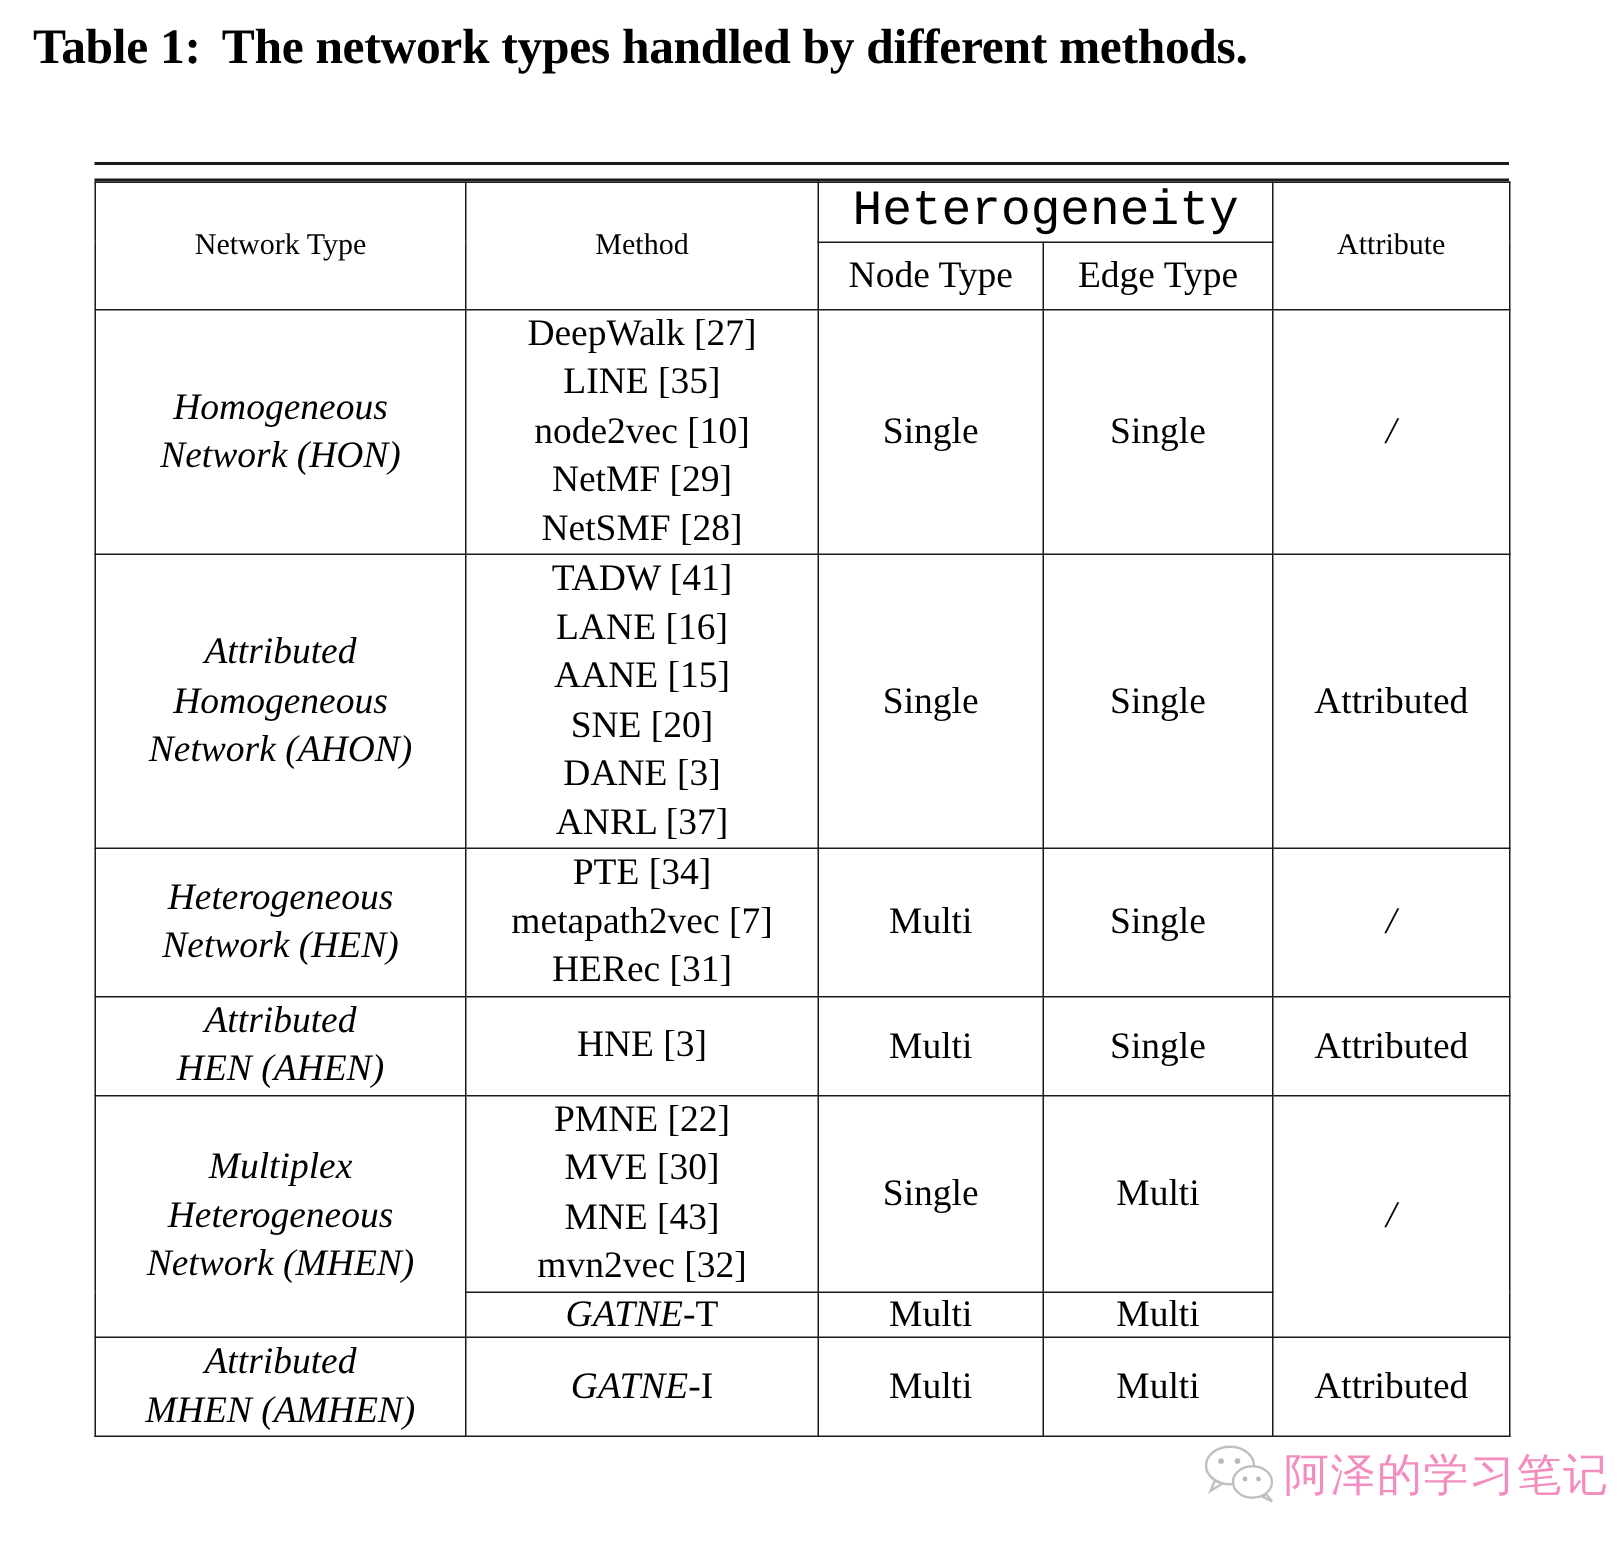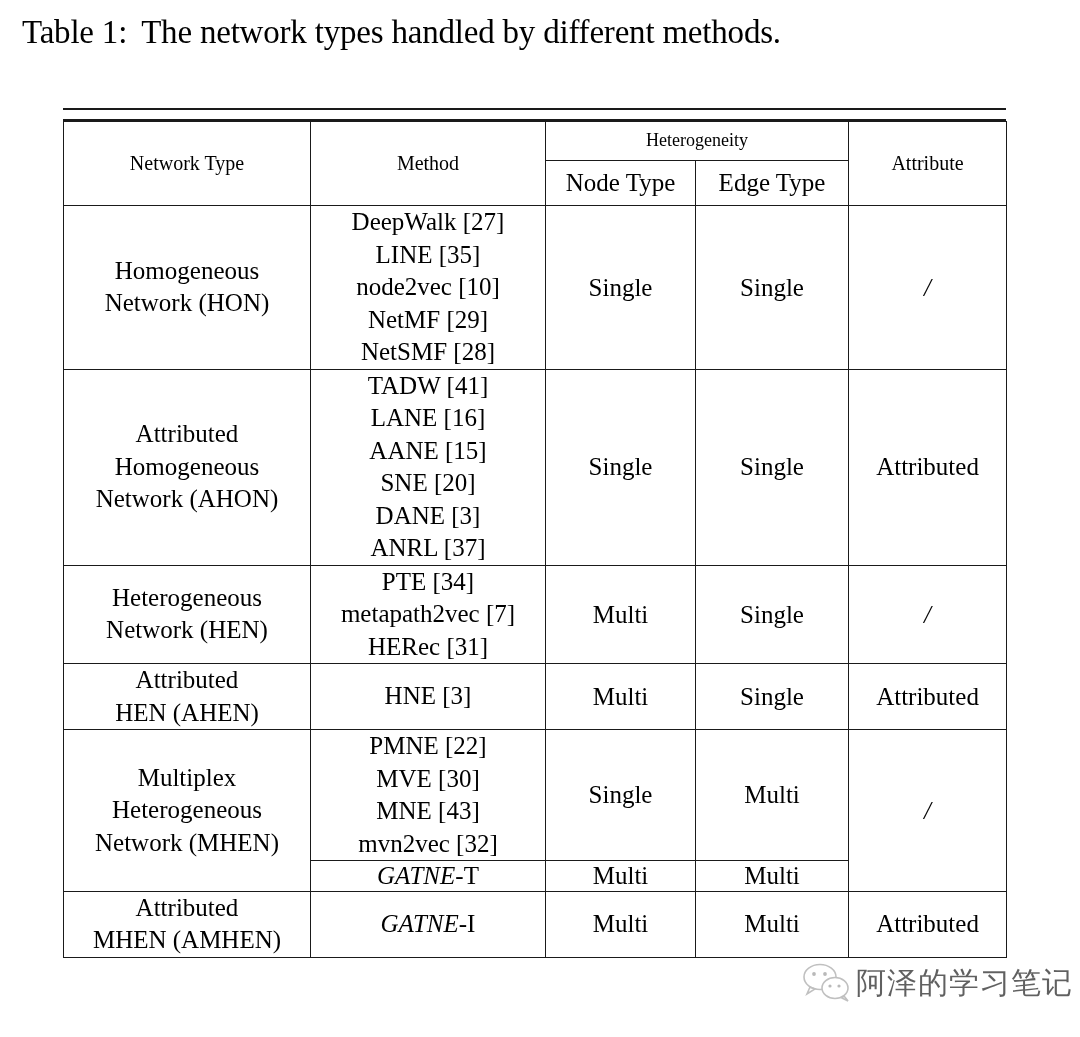--- a/index.html
+++ b/index.html
@@ -16,21 +16,21 @@
     overflow: hidden;
   }
 
   
   #caption {
     position: absolute;
     left: 22px;
     top: 14px;
     width: 1040px;
     font-size: 33px;
-    font-weight: normal;
+    font-weight: bold;
     letter-spacing: -0.2px;
     white-space: nowrap;
   }
   #caption .cap-gap { display: inline-block; width: 14px; }
 
   
   #table-wrap {
     position: absolute;
     left: 63px;
     top: 108px;
@@ -72,29 +72,30 @@
 
   #table-body { position: absolute; left: 0; top: 13px; width: 943px; }
 
   
   .hdr { height: 82px; font-size: 20px; }
   .hdr-het-top {
     height: 38px;
     border-bottom: 1.6px solid #1a1a1a;
     border-left: 1.6px solid #1a1a1a;
     border-right: 1.6px solid #1a1a1a;
-    font-size: 18px;
+    font-size: 33px;
+    font-family: Liberation Mono, monospace;
   }
   .hdr-sub { height: 44px; font-size: 25px; }
 
   
   .methods { padding: 7px 0 9px 0; }
   .methods div { line-height: 1.30; white-space: nowrap; }
 
-  .typecell { padding: 6px 4px; }
+  .typecell { padding: 6px 4px; font-style: italic; }
   .typecell div { line-height: 1.30; white-space: nowrap; }
 
   .gatne em { }
 
   .slash { font-style: italic; font-size: 25px; }
 
   
   #watermark {
     position: absolute;
     left: 798px;
@@ -102,21 +103,21 @@
     width: 272px;
     height: 56px;
     pointer-events: none;
     opacity: 0.62;
   }
   #wm-text {
     position: absolute;
     left: 58px;
     top: 6px;
     font-size: 30px;
-    color: #000000;
+    color: #ec4899;
     font-family: "DejaVu Sans", sans-serif;
     letter-spacing: 1px;
     white-space: nowrap;
   }
   #wm-logo { position: absolute; left: 2px; top: 4px; }
 </style>
 </head>
 <body>
 
 <div id="caption">

